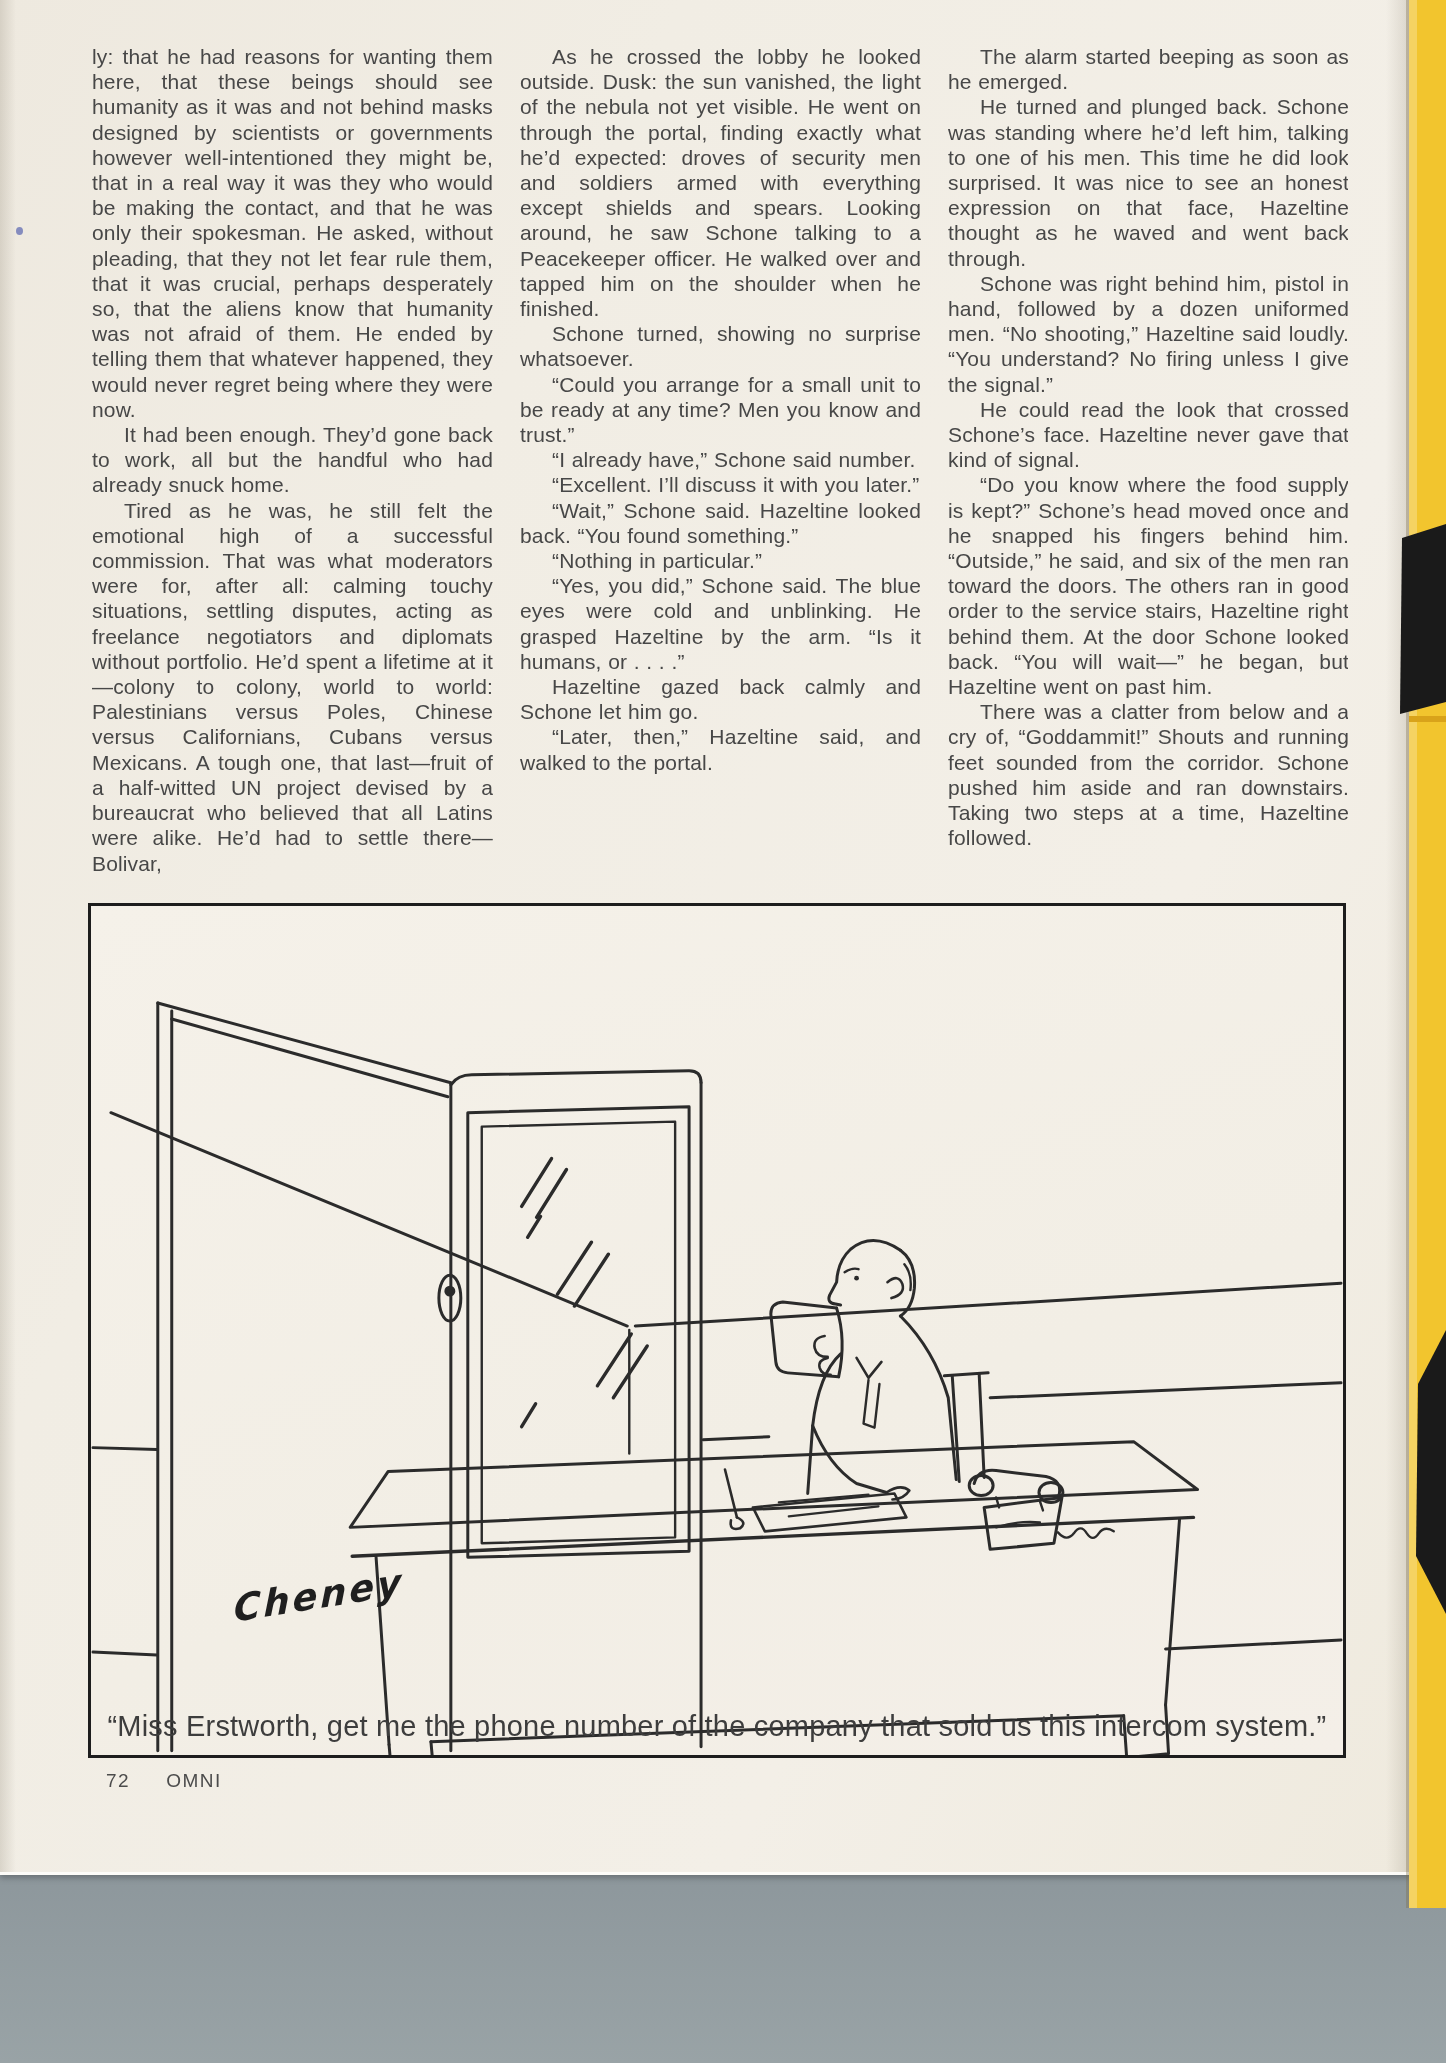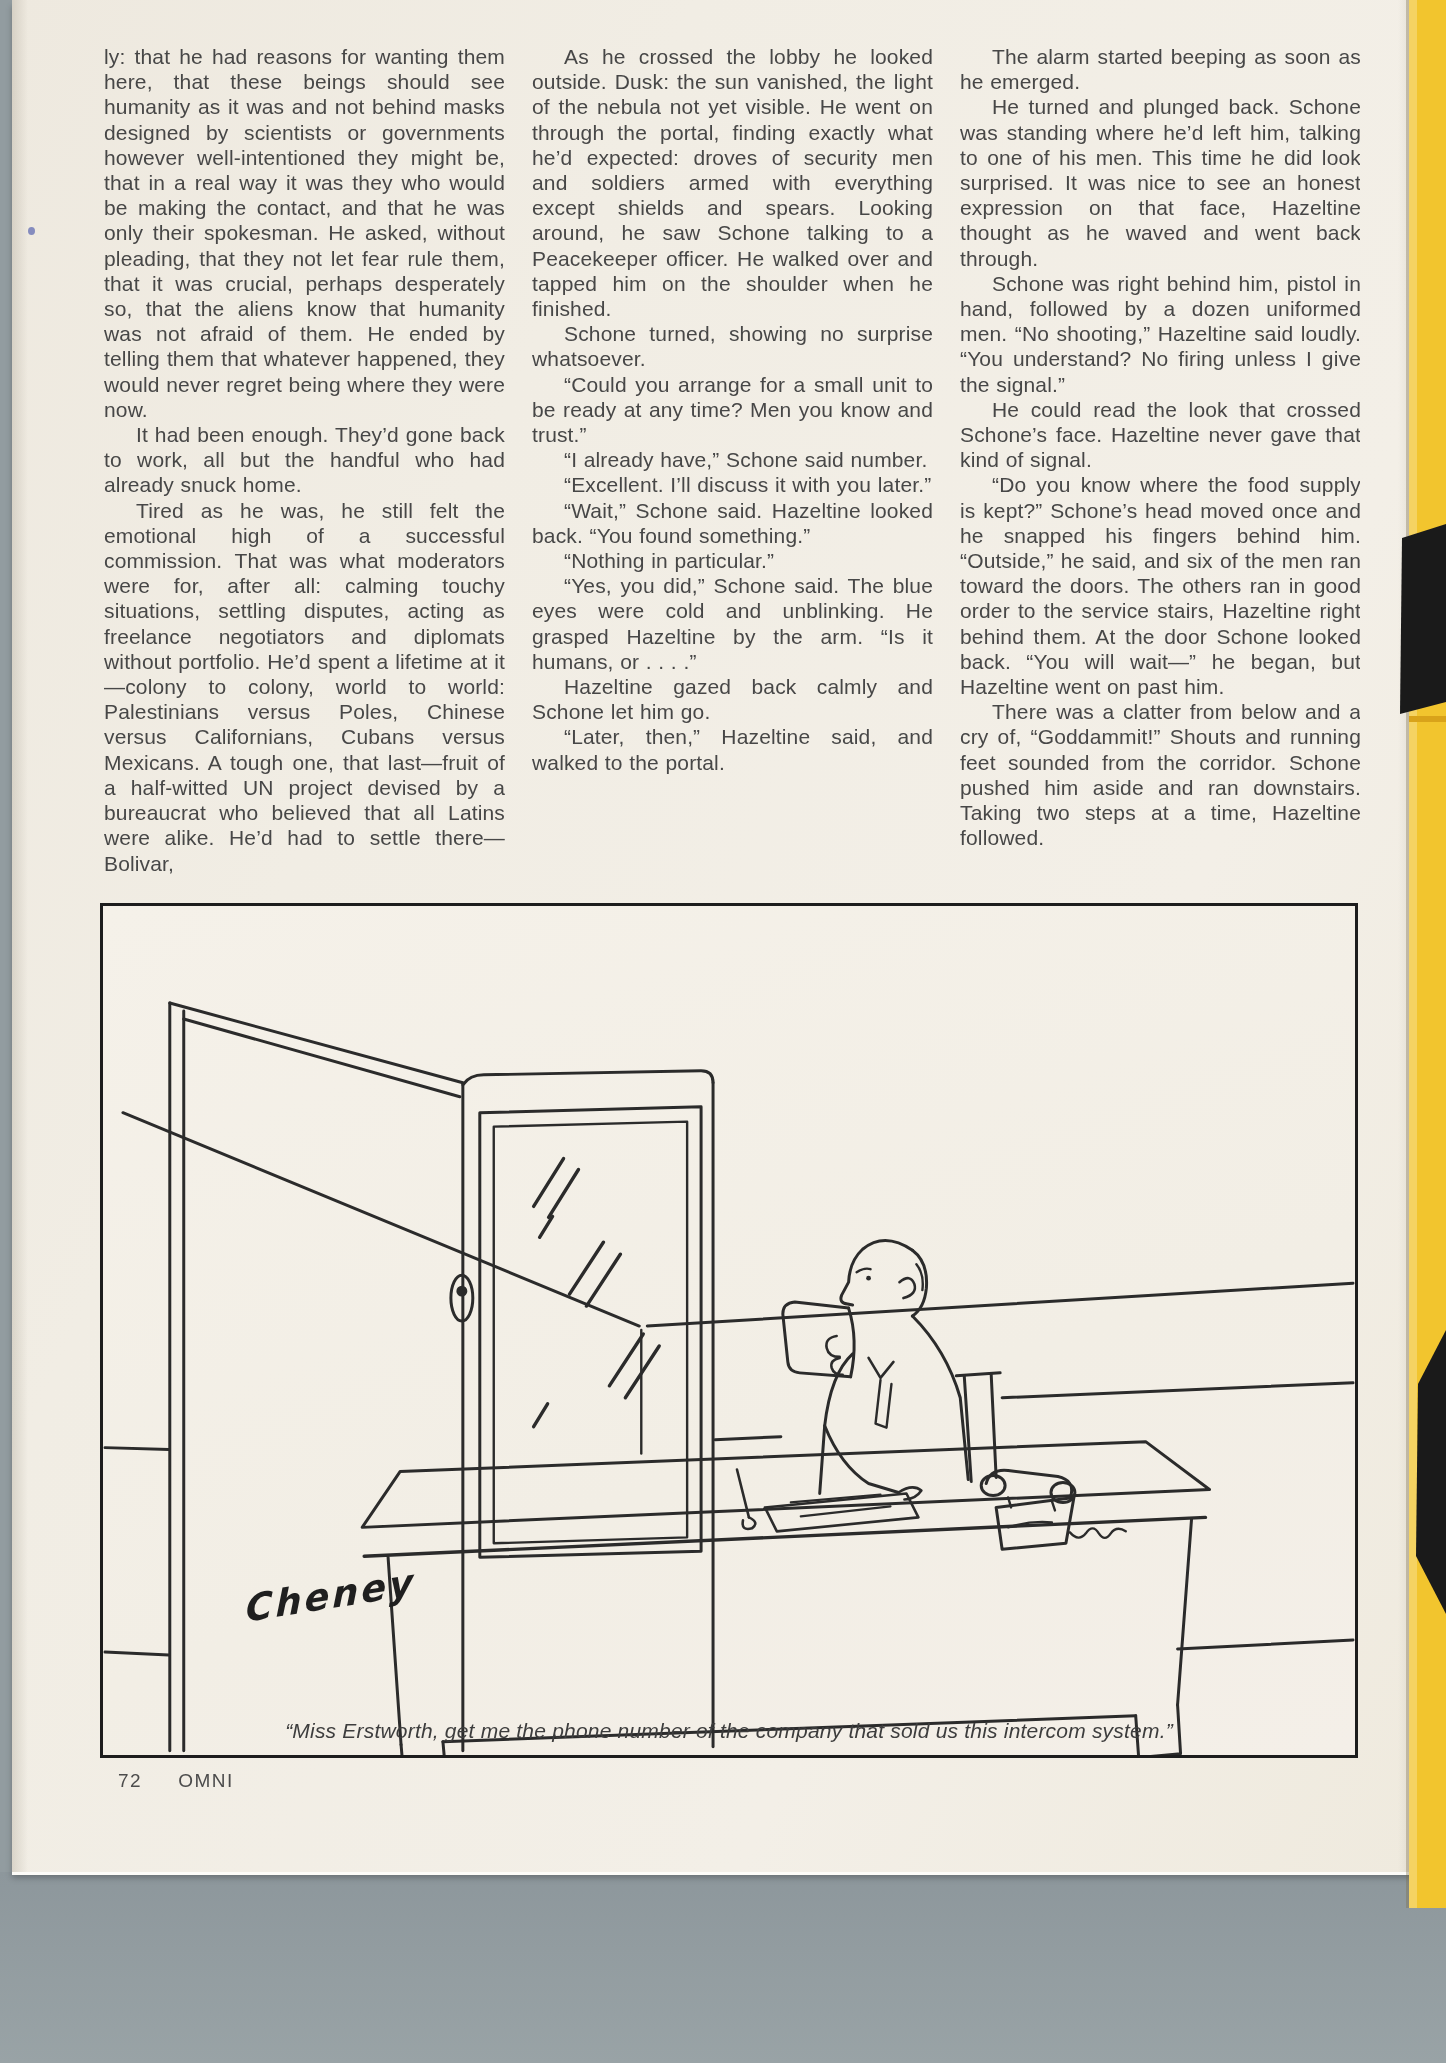--- a/index.html
+++ b/index.html
@@ -7,21 +7,21 @@
     --next-page-yellow:#f2c52e; --next-page-black:#1a1a1a; --scanner-gray:#929ca0;
   }
   *{margin:0;padding:0;box-sizing:border-box;}
   html,body{width:1446px;height:2063px;overflow:hidden;background:#777;}
   .scan{position:relative;width:1446px;height:2063px;background:var(--scanner-gray);
         font-family:"Liberation Sans","DejaVu Sans",sans-serif;}
   
   .scan-bottom{position:absolute;left:0;right:0;top:1872px;bottom:0;
         background:linear-gradient(180deg,#8d979c 0%,var(--scanner-gray) 40%,#99a3a6 100%);z-index:1;}
   
-  .paper{position:absolute;left:12px;top:0;width:1412px;height:1872px;z-index:2;
+  .paper{position:absolute;left:0;top:0;width:1412px;height:1872px;z-index:2;
         background:linear-gradient(115deg,#eee9df 0%,var(--paper) 30%,#f3efe7 70%,#efeade 100%);
         box-shadow:0 3px 0 #fdfcf8, 0 6px 6px rgba(0,0,0,.25);}
   .paper::before{content:"";position:absolute;left:0;top:0;bottom:0;width:16px;
         background:linear-gradient(90deg,rgba(90,80,60,.16),rgba(90,80,60,0));}
   .paper::after{content:"";position:absolute;right:0;top:0;bottom:0;width:26px;
         background:linear-gradient(270deg,rgba(90,80,60,.18),rgba(90,80,60,0));}
   .scan-speck{position:absolute;left:16px;top:227px;width:7px;height:8px;border-radius:50%;
         background:#6a74b5;opacity:.8;}
   
   .story{position:absolute;left:92px;top:44px;width:1256px;height:854px;
@@ -31,21 +31,21 @@
   .column p{text-align:justify;}
   .column p.indent{text-indent:32px;}
   
   .cartoon{position:absolute;left:88px;top:903px;width:1258px;height:855px;
         border:3px solid #1d1d1d;background:linear-gradient(160deg,#f5f1e9 0%,#f2eee5 60%,#f4efe8 100%);}
   .cartoon svg{position:absolute;left:0;top:0;width:100%;height:100%;}
   .signature{position:absolute;left:142px;top:668px;font-size:37px;font-weight:bold;
         font-style:italic;color:#1f1f1f;letter-spacing:3px;
         transform:rotate(-9deg) skewX(-10deg);font-family:"DejaVu Sans",sans-serif;}
   .caption{position:absolute;left:0;right:0;bottom:12px;text-align:center;
-        font-style:italic;font-size:21px;color:#3d3d3d;letter-spacing:.2px;}
+        font-size:29px;color:#3d3d3d;letter-spacing:.2px;}
   
   .footer{position:absolute;left:106px;top:1770px;font-size:19px;color:#4c4c4c;letter-spacing:1.5px;}
   .footer .mag{margin-left:36px;}
   
   .edge-strip{position:absolute;left:1396px;top:0;width:50px;height:1908px;z-index:3;}
   .edge-strip svg{display:block;width:100%;height:100%;}
 </style>
 </head>
 <body>
 

